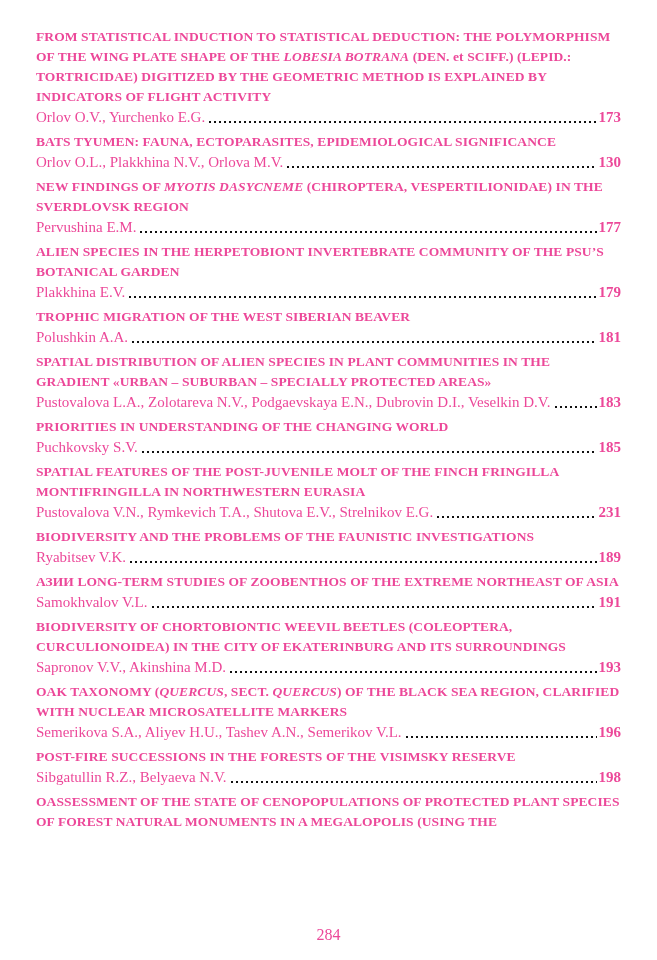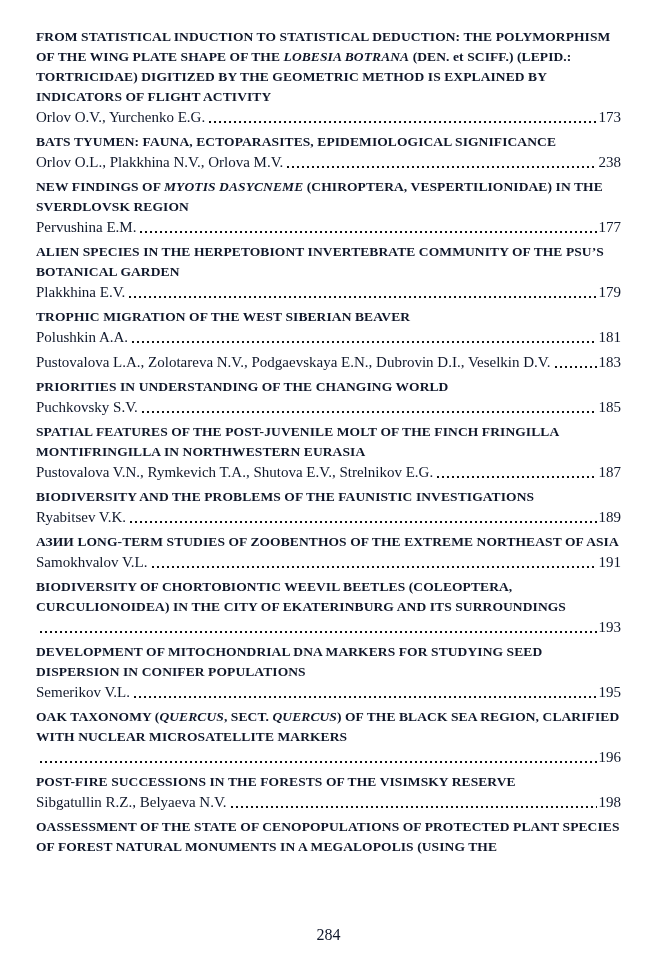--- a/index.html
+++ b/index.html
@@ -10,21 +10,21 @@
   body {
     width: 657px;
     height: 960px;
     overflow: hidden;
   }
   .page {
     box-sizing: border-box;
     width: 657px;
     height: 960px;
     background: #ffffff;
-    color: #0f172a;
+    color: #ec4899;
     font-family: "Liberation Serif", serif;
     padding: 27px 36px 16px 36px;
     display: flex;
     flex-direction: column;
   }
   .toc {
     flex: 1 1 auto;
     overflow: hidden;
   }
   .entry {
@@ -54,20 +54,21 @@
     min-width: 6px;
     align-self: stretch;
     margin: 0 2px 0 3px;
     background-image: radial-gradient(circle at 2px 15px, #111 1.05px, transparent 1.45px);
     background-size: 5px 20px;
     background-repeat: repeat-x;
     background-position: left bottom;
   }
   .pagenum {
     flex: 0 0 auto;
+    font-weight: bold;
   }
   .page-number {
     flex: 0 0 auto;
     text-align: center;
     font-size: 16px;
     line-height: 18px;
     padding-top: 2px;
   }
 </style>
 </head>
@@ -82,21 +83,21 @@
       <span class="leader"></span>
       <span class="pagenum">173</span>
     </div>
   </div>
 
   <div class="entry">
     <div class="entry-title"><span>BATS TYUMEN: FAUNA, ECTOPARASITES, EPIDEMIOLOGICAL SIGNIFICANCE</span></div>
     <div class="authors-row">
       <span class="authors">Orlov O.L., Plakkhina N.V., Orlova M.V.</span>
       <span class="leader"></span>
-      <span class="pagenum">238</span>
+      <span class="pagenum">130</span>
     </div>
   </div>
 
   <div class="entry">
     <div class="entry-title"><span>NEW FINDINGS OF </span><span class="it">MYOTIS DASYCNEME</span><span> (CHIROPTERA, VESPERTILIONIDAE) IN THE SVERDLOVSK REGION</span></div>
     <div class="authors-row">
       <span class="authors">Pervushina E.M.</span>
       <span class="leader"></span>
       <span class="pagenum">177</span>
     </div>
@@ -114,20 +115,21 @@
   <div class="entry">
     <div class="entry-title"><span>TROPHIC MIGRATION OF THE WEST SIBERIAN BEAVER</span></div>
     <div class="authors-row">
       <span class="authors">Polushkin A.A.</span>
       <span class="leader"></span>
       <span class="pagenum">181</span>
     </div>
   </div>
 
   <div class="entry">
+    <div class="entry-title"><span>SPATIAL DISTRIBUTION OF ALIEN SPECIES IN PLANT COMMUNITIES IN THE GRADIENT «URBAN – SUBURBAN – SPECIALLY PROTECTED AREAS»</span></div>
     <div class="authors-row">
       <span class="authors">Pustovalova L.A., Zolotareva N.V., Podgaevskaya E.N., Dubrovin D.I., Veselkin D.V.</span>
       <span class="leader"></span>
       <span class="pagenum">183</span>
     </div>
   </div>
 
   <div class="entry">
     <div class="entry-title"><span>PRIORITIES IN UNDERSTANDING OF THE CHANGING WORLD</span></div>
     <div class="authors-row">
@@ -135,21 +137,21 @@
       <span class="leader"></span>
       <span class="pagenum">185</span>
     </div>
   </div>
 
   <div class="entry">
     <div class="entry-title"><span>SPATIAL FEATURES OF THE POST-JUVENILE MOLT OF THE FINCH FRINGILLA MONTIFRINGILLA IN NORTHWESTERN EURASIA</span></div>
     <div class="authors-row">
       <span class="authors">Pustovalova V.N., Rymkevich T.A., Shutova E.V., Strelnikov E.G.</span>
       <span class="leader"></span>
-      <span class="pagenum">187</span>
+      <span class="pagenum">231</span>
     </div>
   </div>
 
   <div class="entry">
     <div class="entry-title"><span>BIODIVERSITY AND THE PROBLEMS OF THE FAUNISTIC INVESTIGATIONS</span></div>
     <div class="authors-row">
       <span class="authors">Ryabitsev V.K.</span>
       <span class="leader"></span>
       <span class="pagenum">189</span>
     </div>
@@ -160,37 +162,31 @@
     <div class="authors-row">
       <span class="authors">Samokhvalov V.L.</span>
       <span class="leader"></span>
       <span class="pagenum">191</span>
     </div>
   </div>
 
   <div class="entry">
     <div class="entry-title"><span>BIODIVERSITY OF CHORTOBIONTIC WEEVIL BEETLES (COLEOPTERA, CURCULIONOIDEA) IN THE CITY OF EKATERINBURG AND ITS SURROUNDINGS</span></div>
     <div class="authors-row">
+      <span class="authors">Sapronov V.V., Akinshina M.D.</span>
       <span class="leader"></span>
       <span class="pagenum">193</span>
     </div>
   </div>
 
-  <div class="entry">
-    <div class="entry-title"><span>DEVELOPMENT OF MITOCHONDRIAL DNA MARKERS FOR STUDYING SEED DISPERSION IN CONIFER POPULATIONS</span></div>
-    <div class="authors-row">
-      <span class="authors">Semerikov V.L.</span>
-      <span class="leader"></span>
-      <span class="pagenum">195</span>
-    </div>
-  </div>
 
   <div class="entry">
     <div class="entry-title"><span>OAK TAXONOMY (</span><span class="it">QUERCUS</span><span>, SECT. </span><span class="it">QUERCUS</span><span>) OF THE BLACK SEA REGION, CLARIFIED WITH NUCLEAR MICROSATELLITE MARKERS</span></div>
     <div class="authors-row">
+      <span class="authors">Semerikova S.A., Aliyev H.U., Tashev A.N., Semerikov V.L.</span>
       <span class="leader"></span>
       <span class="pagenum">196</span>
     </div>
   </div>
 
   <div class="entry">
     <div class="entry-title"><span>POST-FIRE SUCCESSIONS IN THE FORESTS OF THE VISIMSKY RESERVE</span></div>
     <div class="authors-row">
       <span class="authors">Sibgatullin R.Z., Belyaeva N.V.</span>
       <span class="leader"></span>

